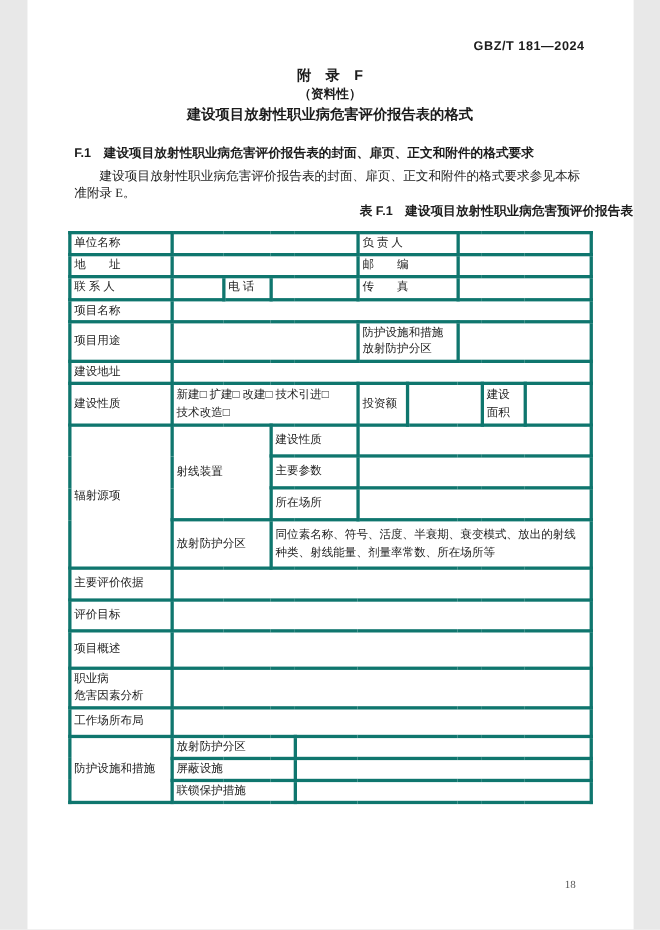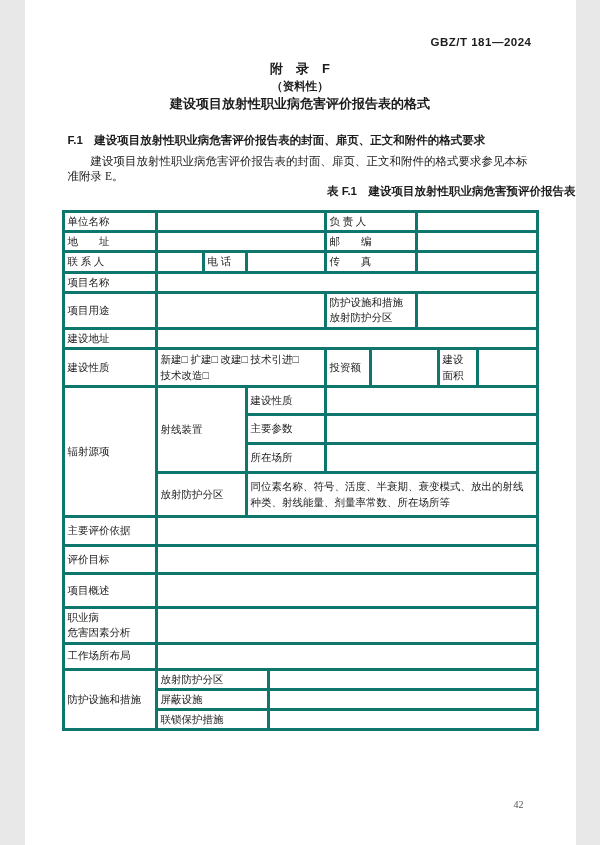--- a/index.html
+++ b/index.html
@@ -229,15 +229,15 @@
       <td colspan="6"></td>
     </tr>
 
     <tr style="height:18px">
       <td colspan="3">联锁保护措施</td>
       <td colspan="6"></td>
     </tr>
   </tbody>
     </table>
 
-  <div class="page-number">42</div>
+  <div class="page-number">18</div>
 
 </div>
 
 </body></html>

